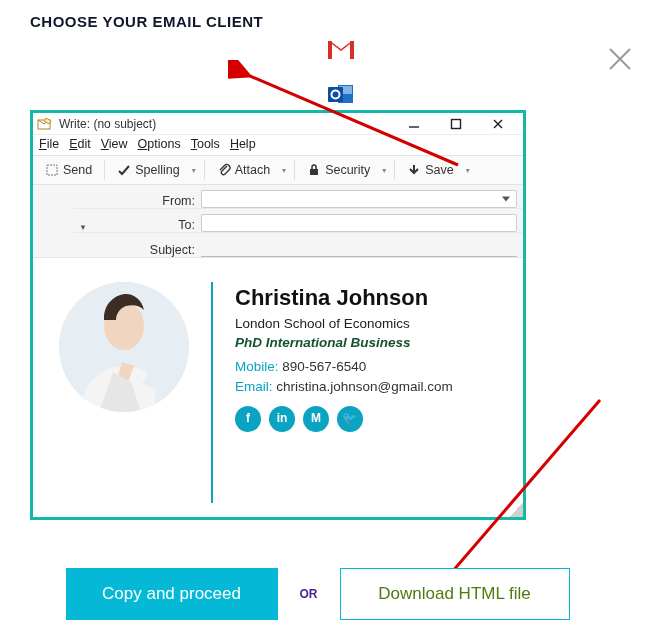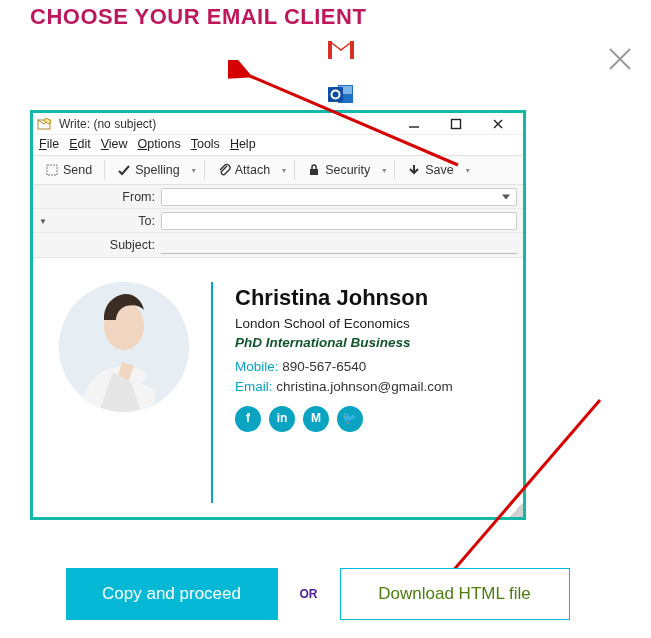--- a/index.html
+++ b/index.html
@@ -5,25 +5,25 @@
   * { box-sizing: border-box; margin: 0; padding: 0; }
   body {
     font-family: Arial, Helvetica, sans-serif;
     background: #fff;
     width: 651px;
     height: 638px;
     position: relative;
     color: #333;
   }
   .heading {
-    font-size: 22px;
+    font-size: 15px;
     font-weight: 700;
-    color: #be185d;
+    color: #0f172a;
     letter-spacing: 0.5px;
-    padding: 4px 0 8px 30px;
+    padding: 13px 0 8px 30px;
   }
   .client-row {
     display: flex;
     align-items: center;
     gap: 18px;
     padding-left: 30px;
     height: 46px;
     flex-direction: column;
   }
   .client-item {
@@ -72,21 +72,21 @@
     display:flex; align-items:center; gap:4px;
     padding:4px 6px; border-top:1px solid #e2e2e2; border-bottom:1px solid #e2e2e2;
     background:#fafafa;
     font-size:12.5px; color:#333;
   }
   .tbtn { display:flex; align-items:center; gap:4px; padding:3px 6px; cursor:pointer; }
   .tsep { width:8px;height:20px; display:flex; align-items:center; justify-content:center; color:#888; font-size:8px; cursor:pointer;}
   .tdiv { width:1px; height:20px; background:#ddd; margin:0 2px; }
 
   .headers { background:#f5f5f5; border-bottom:1px solid #e5e5e5; }
-  .hrow { display:flex; align-items:center; height:24px; border-bottom:1px solid #e9e9e9; }
+  .hrow { display:flex; align-items:flex-end; height:24px; border-bottom:1px solid #e9e9e9;margin-left:40px; }
   .hlabel { width:128px; text-align:right; padding-right:6px; color:#333; font-size:12.5px; }
   .hfield { flex:1; height:18px; background:#fff; border:1px solid #ccc; border-radius:2px; margin-right:6px; display:flex; align-items:center; padding:0 4px; color:#555; font-size:12px;}
   .from-field { position:relative; }
   .from-field::after{ content:""; position:absolute; right:6px; top:50%; transform:translateY(-50%); border-left:4px solid transparent;border-right:4px solid transparent;border-top:5px solid #555;}
   .to-toggle { width:20px; display:flex; align-items:center; justify-content:center; color:#555; font-size:9px; cursor:pointer;}
   .subject-field { background:transparent; border:none; border-bottom:1px solid #bbb; border-radius:0; }
 
   .body-area { flex:1; background:#fff; padding:24px 18px 14px 26px; display:flex; gap:22px; align-items:flex-start; position:relative;}
   .avatar {
     width:130px;height:130px;border-radius:50%; overflow:hidden;

